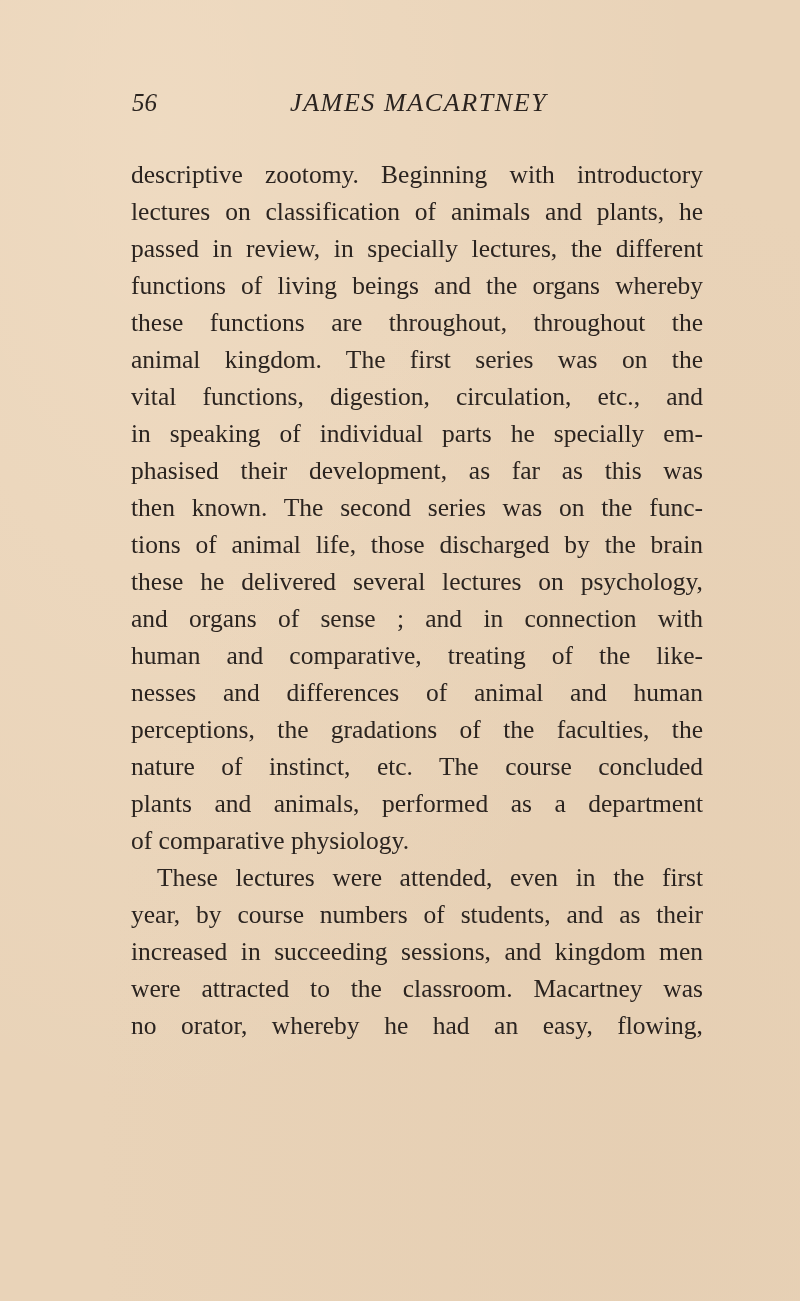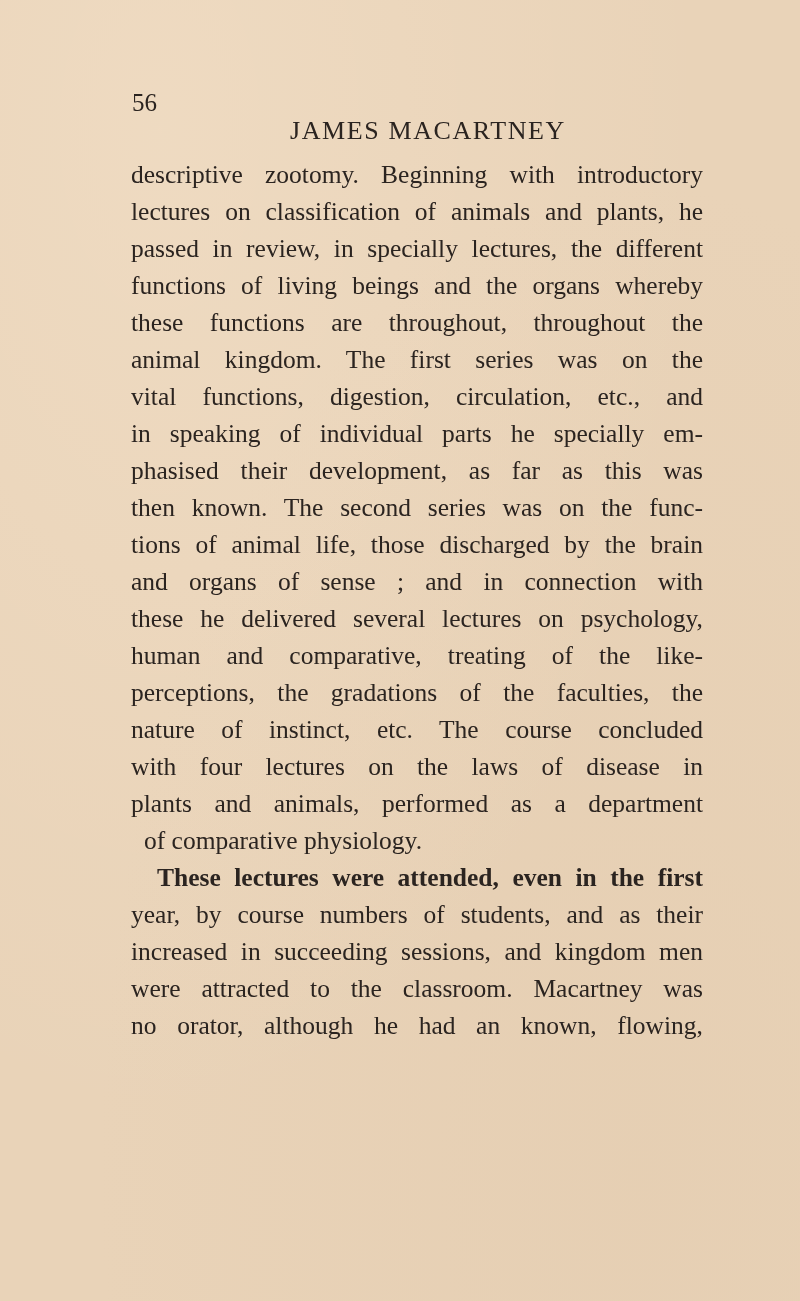--- a/index.html
+++ b/index.html
@@ -24,61 +24,59 @@
       top: 0;
       width: 800px;
       height: 1301px;
     }
     .running-head {
       position: absolute;
       top: 86px;
       left: 132px;
       width: 570px;
       height: 34px;
+      font-style: italic;
     }
     .page-number {
       position: absolute;
       left: 0;
       top: 0;
       font-size: 25px;
       line-height: 34px;
       letter-spacing: 0px;
     }
     .running-title {
       position: absolute;
       left: 158px;
       top: 0;
       font-size: 26px;
       line-height: 34px;
       letter-spacing: 1.6px;
       white-space: nowrap;
-      margin-top: 28px;
     }
     .body-text {
       position: absolute;
       left: 131px;
       top: 156px;
       width: 572px;
     }
     .line {
       display: block;
       height: 37px;
       line-height: 37px;
       font-size: 25.5px;
       white-space: nowrap;
       text-align: justify;
       text-align-last: justify;
     }
     .line.last {
       text-align-last: left;
-      margin-left: 13px;
     }
     .line.indent {
       padding-left: 26px;
-      font-weight: bold;
     }
   </style>
 </head>
 <body>
 
 <div class="page">
 
   <div class="running-head">
     <span class="page-number">56</span>
     <span class="running-title">JAMES MACARTNEY</span>
@@ -89,28 +87,28 @@
     <span class="line">lectures on classification of animals and plants, he</span>
     <span class="line">passed in review, in specially lectures, the different</span>
     <span class="line">functions of living beings and the organs whereby</span>
     <span class="line">these functions are throughout, throughout the</span>
     <span class="line">animal kingdom.  The first series was on the</span>
     <span class="line">vital functions, digestion, circulation, etc., and</span>
     <span class="line">in speaking of individual parts he specially em-</span>
     <span class="line">phasised their development, as far as this was</span>
     <span class="line">then known.  The second series was on the func-</span>
     <span class="line">tions of animal life, those discharged by the brain</span>
+    <span class="line">these he delivered several lectures on psychology,</span>
     <span class="line">and organs of sense ; and in connection with</span>
-    <span class="line">these he delivered several lectures on psychology,</span>
     <span class="line">human and comparative, treating of the like-</span>
+    <span class="line">nesses and differences of animal and human</span>
     <span class="line">perceptions, the gradations of the faculties, the</span>
     <span class="line">nature of instinct, etc.  The course concluded</span>
-    <span class="line">with four lectures on the laws of disease in</span>
     <span class="line">plants and animals, performed as a department</span>
     <span class="line last">of comparative physiology.</span>
     <span class="line indent">These lectures were attended, even in the first</span>
     <span class="line">year, by course numbers of students, and as their</span>
     <span class="line">increased in succeeding sessions, and kingdom men</span>
     <span class="line">were attracted to the classroom.  Macartney was</span>
-    <span class="line">no orator, although he had an known, flowing,</span>
+    <span class="line">no orator, whereby he had an easy, flowing,</span>
   </div>
 
 </div>
 
 </body></html>

